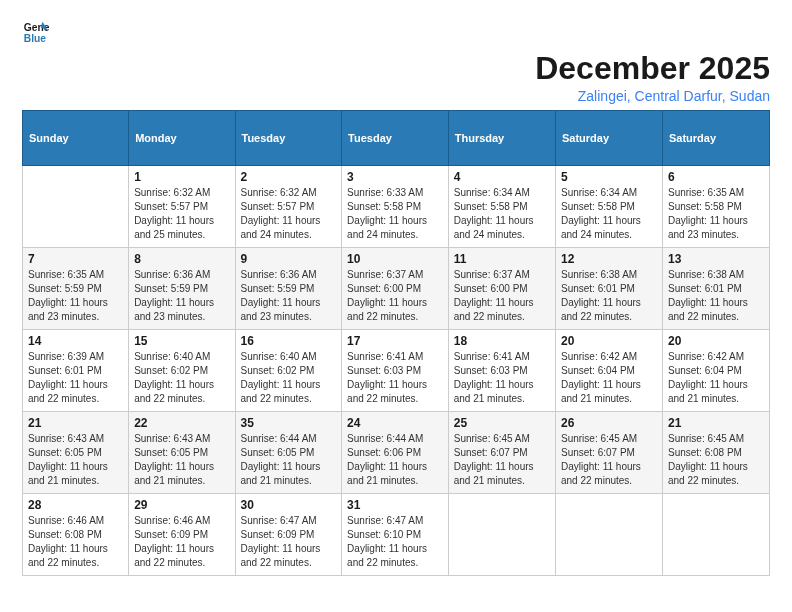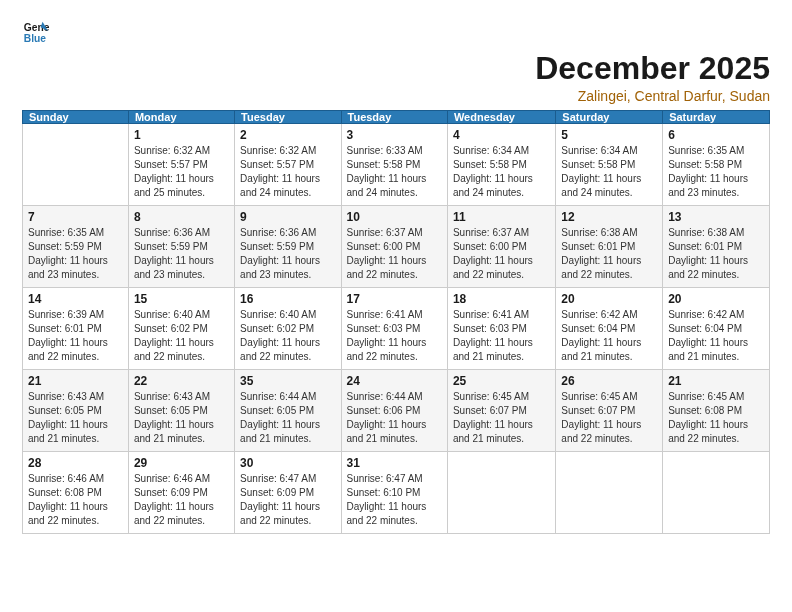--- a/index.html
+++ b/index.html
@@ -34,33 +34,33 @@
       text-align: right;
     }
     .month-title {
       font-size: 32px;
       font-weight: bold;
       color: #1a1a1a;
       margin-top: 32px;
     }
     .location-subtitle {
       font-size: 14px;
-      color: #a16207;
+      color: #3b82f6;
       margin-top: 1px;
     }
     .calendar {
       width: 100%;
       border-collapse: collapse;
       font-size: 9.5px;
     }
     .calendar thead th {
       background: #2a7ab5;
       color: #fff;
       text-align: left;
-      padding: 0 6px;
+      padding: 21px 6px;
       font-size: 11px;
       font-weight: bold;
       border: 1px solid #1a5c8e;
     }
     .calendar tbody td {
       border: 1px solid #ccc;
       vertical-align: top;
       padding: 4px 5px;
       width: 113px;
       height: 82px;
@@ -104,21 +104,21 @@
     </div>
   </div>
 
   <table class="calendar">
     <thead>
       <tr>
         <th>Sunday</th>
         <th>Monday</th>
         <th>Tuesday</th>
         <th>Tuesday</th>
-        <th>Wednesday</th>
+        <th>Thursday</th>
         <th>Saturday</th>
         <th>Saturday</th>
       </tr>
     </thead>
     <tbody id="calendar-body">
     <tr class="row-white">
           <td class="empty-cell"></td>
           <td>
             <div class="day-num">1</div>
             <div class="day-info">Sunrise: 6:32 AM<br>Sunset: 5:57 PM<br>Daylight: 11 hours<br>and 25 minutes.</div>

